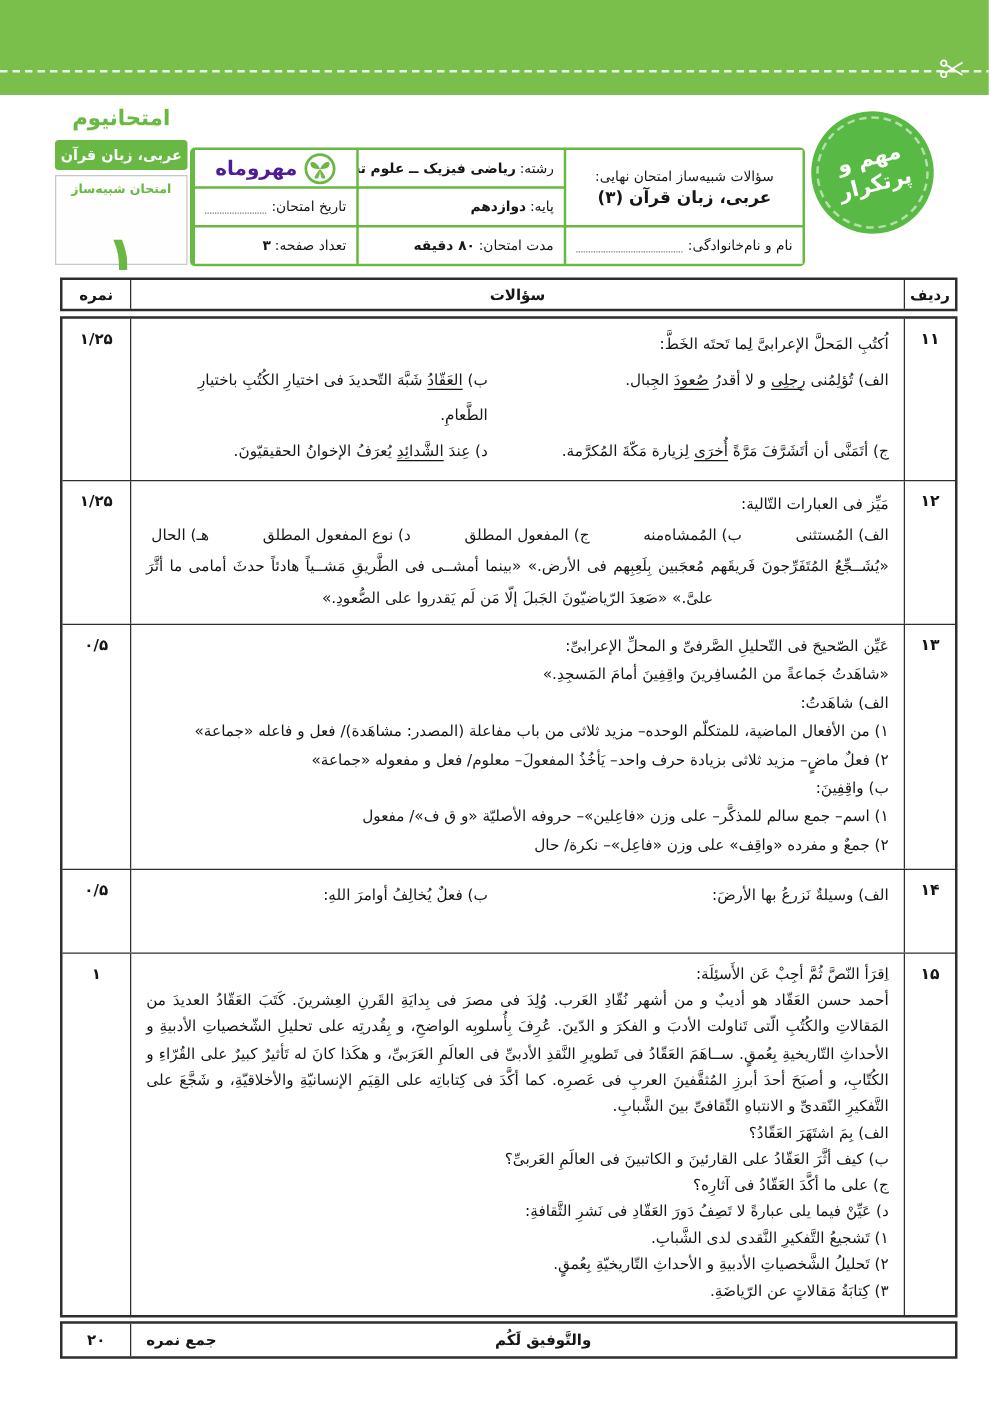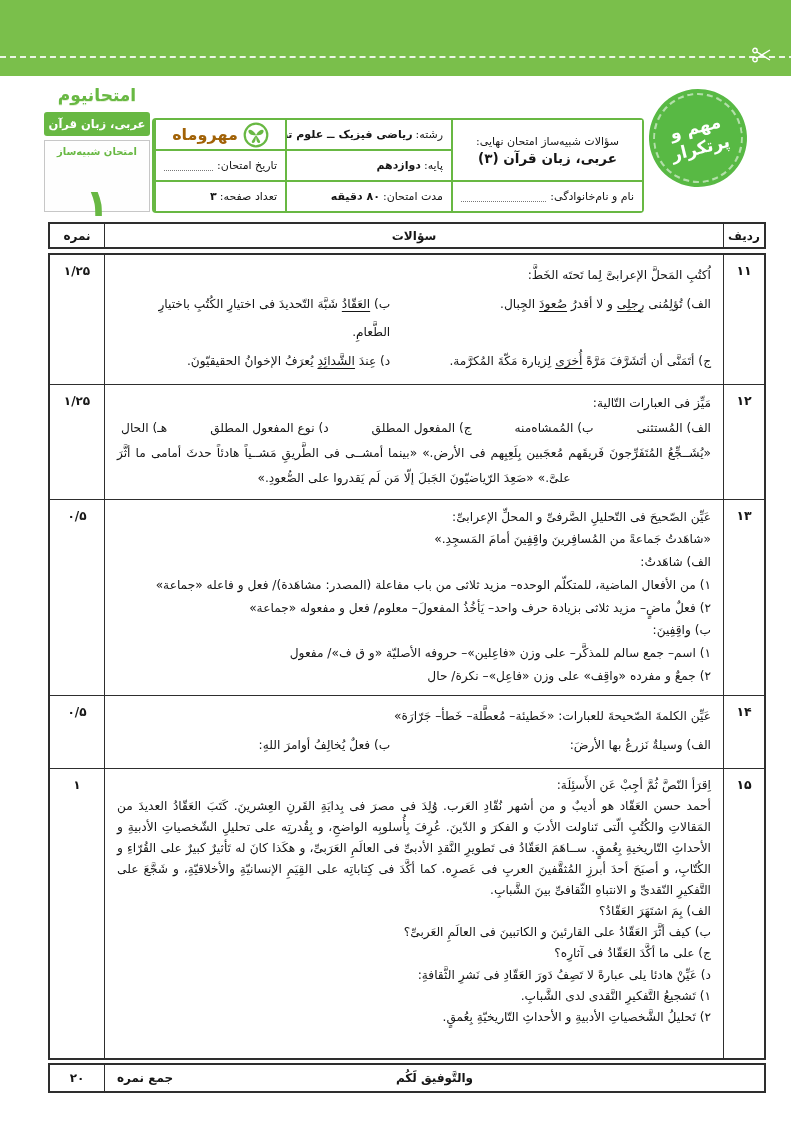--- a/index.html
+++ b/index.html
@@ -22,21 +22,21 @@
   .exam-box .num{color:#68b843;font-size:38px;font-weight:bold;line-height:1.1;}
   
   .info{position:absolute;top:118px;left:152px;width:492px;height:95px;box-sizing:border-box;
         display:grid;grid-template-columns:189px 164px 129px;grid-template-rows:1fr 1fr 1fr;
         gap:2px;padding:2px;background:#68b843;border-radius:4px;font-size:11px;}
   .cell{background:#fff;display:flex;align-items:center;padding:0 8px;white-space:nowrap;overflow:hidden;}
   .cell b{margin-right:3px;}
   .cell-title{grid-row:1/3;flex-direction:column;justify-content:center;gap:2px;text-align:center;white-space:normal;}
   .cell-title .t2{font-size:13.5px;font-weight:bold;}
   .cell-pub{justify-content:center;gap:5px;}
-  .cell-pub .pubname{color:#a16207;font-weight:bold;font-size:16px;}
+  .cell-pub .pubname{color:#4c1d95;font-weight:bold;font-size:16px;}
   .dotline{flex:1;border-bottom:1.5px dotted #777;transform:translateY(5px);margin-right:4px;min-width:20px;}
   
   .stamp{position:absolute;top:89px;left:649px;width:98px;height:98px;border-radius:50%;background:#58b944;
          display:flex;flex-direction:column;align-items:center;justify-content:center;
          transform:rotate(-14deg);color:#fff;font-weight:bold;font-size:17px;line-height:1.25;text-align:center;}
   .stamp::before{content:"";position:absolute;inset:4px;border:2px dashed rgba(255,255,255,.55);border-radius:50%;}
   .stamp span{position:relative;}
   
   .stack{position:absolute;top:222px;left:48px;width:718px;}
   .thead{height:27px;border:2px solid #2e2e2e;box-sizing:border-box;display:flex;
@@ -193,40 +193,40 @@
           <div>ب) واقِفِینَ:</div>
           <div>۱) اسم– جمع سالم للمذکَّر– علی وزن «فاعِلین»– حروفه الأصلیّة «و ق ف»/ مفعول</div>
           <div>۲) جمعٌ و مفرده «واقِف» علی وزن «فاعِل»– نکرة/ حال</div>
         </div>
         <div class="col-score">۰/۵</div>
       </div>
 
       <div class="qrow q14 lh-wide">
         <div class="col-radif">۱۴</div>
         <div class="qcontent">
-          <div>عَیِّن الکلمةَ الصّحیحةَ للعبارات: «خَطیئة– مُعطَّلة– خَطأ– جَرّارَة»</div>
           <div class="two-col">
             <div>الف) وسیلةٌ نَزرعُ بها الأرضَ:</div>
             <div>ب) فعلٌ یُخالِفُ أوامرَ اللهِ:</div>
           </div>
         </div>
         <div class="col-score">۰/۵</div>
       </div>
 
       <div class="qrow q15 lh-t15">
         <div class="col-radif">۱۵</div>
         <div class="qcontent">
           <div>اِقرَأ النّصَّ ثُمَّ أجِبْ عَن الأَسئِلَة:</div>
           <div class="just">أحمد حسن العَقّاد هو أدیبٌ و من أشهر نُقّادِ العَرب. وُلِدَ فی مصرَ فی بِدایَةِ القَرنِ العِشرینَ. کَتَبَ العَقّادُ العدیدَ من المَقالاتِ والکُتُبِ الّتی تَناولت الأدبَ و الفکرَ و الدّینَ. عُرِفَ بِأُسلوبِه الواضحِ، و بِقُدرتِه علی تحلیلِ الشّخصیاتِ الأدبیةِ و الأحداثِ التّاریخیةِ بِعُمقٍ. ســاهَمَ العَقّادُ فی تَطویرِ النَّقدِ الأدبیِّ فی العالَمِ العَرَبیِّ، و هکَذا کانَ له تَأثیرٌ کبیرٌ علی القُرّاءِ و الکُتّابِ، و أصبَحَ أحدَ أبرزِ المُثقَّفینَ العربِ فی عَصرِه. کما أکَّدَ فی کِتاباتِه علی القِیَمِ الإنسانیّةِ والأخلاقیّةِ، و شَجَّعَ علی التَّفکیرِ النّقدیِّ و الانتباهِ الثّقافیِّ بینَ الشَّبابِ.</div>
           <div>الف) بِمَ اشتَهَرَ العَقّادُ؟</div>
           <div>ب) کیف أثَّرَ العَقّادُ علی القارئینَ و الکاتبینَ فی العالَمِ العَربیِّ؟</div>
           <div>ج) علی ما أکَّدَ العَقّادُ فی آثارِه؟</div>
-          <div>د) عَیِّنْ هادئا یلی عبارةً لا تَصِفُ دَورَ العَقّادِ فی نَشرِ الثَّقافةِ:</div>
+          <div>د) عَیِّنْ فیما یلی عبارةً لا تَصِفُ دَورَ العَقّادِ فی نَشرِ الثَّقافةِ:</div>
           <div>۱) تَشجیعُ التَّفکیرِ النَّقدی لدی الشَّبابِ.</div>
           <div>۲) تَحلیلُ الشَّخصیاتِ الأدبیةِ و الأحداثِ التّاریخیّةِ بِعُمقٍ.</div>
+          <div>۳) کِتابَةُ مَقالاتٍ عن الرّیاضَةِ.</div>
         </div>
         <div class="col-score">۱</div>
       </div>
 
     </div>
 
     <div class="tfoot">
       <div class="frow1">
         <div class="fmain">
           <span>والتَّوفیق لَکُم</span>

